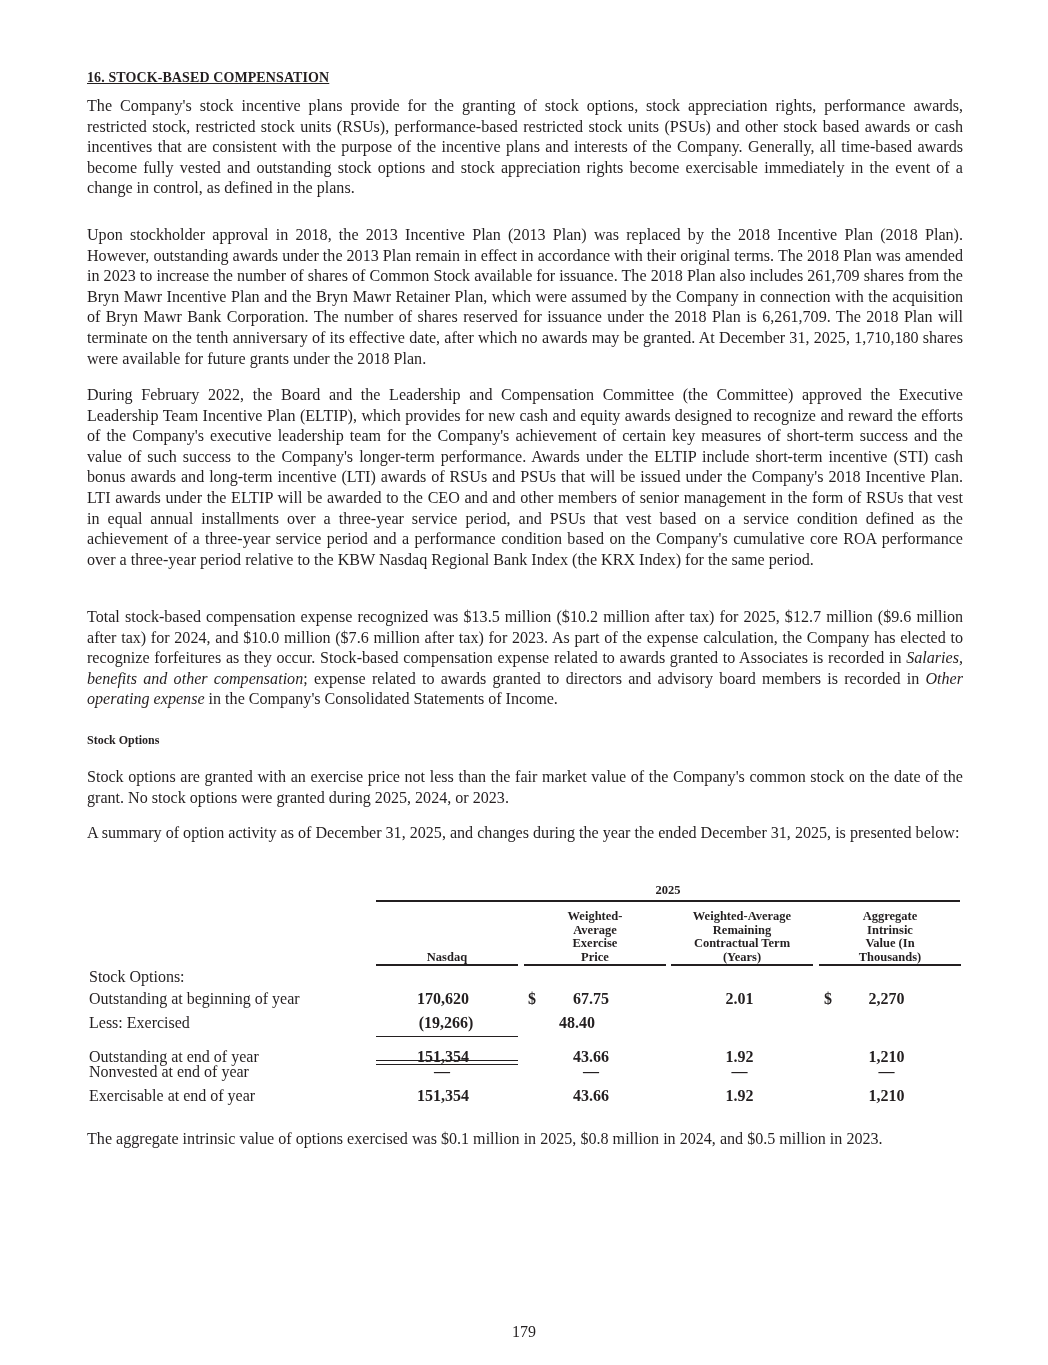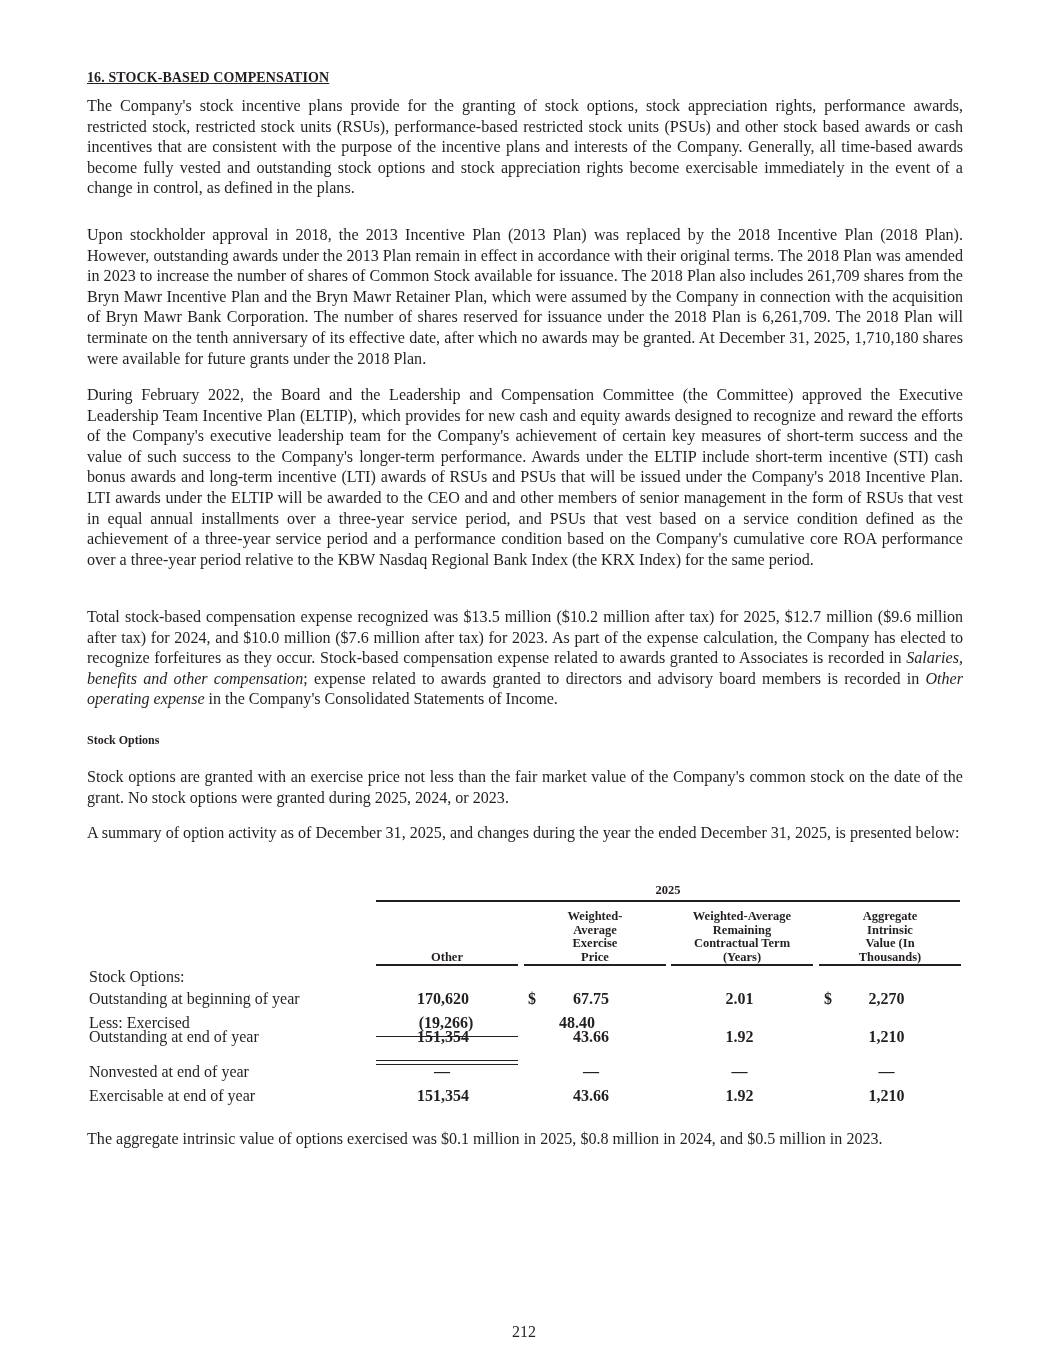--- a/index.html
+++ b/index.html
@@ -50,21 +50,21 @@
 
   <div class="subhead" style="top:733px">Stock Options</div>
 
   <p class="para" style="top:767px">Stock options are granted with an exercise price not less than the fair market value of the Company's common stock on the date of the grant. No stock options were granted during 2025, 2024, or 2023.</p>
   <p class="para" style="top:823px">A summary of option activity as of December 31, 2025, and changes during the year the ended December 31, 2025, is presented below:</p>
 
   <div class="tbl">
     <div class="yr">2025</div>
     <div class="yr-line"></div>
 
-    <div class="hcol" style="left:289px;width:142px">Other</div>
+    <div class="hcol" style="left:289px;width:142px">Nasdaq</div>
     <div class="hcol" style="left:437px;width:142px">
         <span>Weighted-<br>Average<br>Exercise<br>Price</span>
       </div>
     <div class="hcol" style="left:584px;width:142px">
         <span>Weighted-Average<br>Remaining<br>Contractual Term<br>(Years)</span>
       </div>
     <div class="hcol" style="left:732px;width:142px">
         <span>Aggregate<br>Intrinsic<br>Value (In<br>Thousands)</span>
       </div>
     <div class="hcol-line" style="left:289px;width:142px"></div>
@@ -88,21 +88,21 @@
 
     <div class="row" style="top:134px">
       <span class="lbl">Less: Exercised</span>
       <span class="cell" style="left:289px;width:140px">(19,266)</span>
       <span class="cell" style="left:423px;width:134px">48.40</span>
       <span class="cell" style="left:584px;width:137px"></span>
       <span class="cell" style="left:732px;width:135px"></span>
     </div>
     <div class="uline" style="left:289px;width:142px;top:156px"></div>
 
-    <div class="row" style="top:148px">
+    <div class="row" style="top:168px">
       <span class="lbl">Outstanding at end of year</span>
       <span class="cell" style="left:289px;width:134px">151,354</span>
       <span class="cell" style="left:437px;width:134px">43.66</span>
       <span class="cell" style="left:584px;width:137px">1.92</span>
       <span class="cell" style="left:732px;width:135px">1,210</span>
     </div>
     <div class="dline" style="left:289px;width:142px;top:180px"></div>
     <div class="dline" style="left:289px;width:142px;top:184px"></div>
 
     <div class="row" style="top:183px">
@@ -118,13 +118,13 @@
       <span class="cell" style="left:289px;width:134px">151,354</span>
       <span class="cell" style="left:437px;width:134px">43.66</span>
       <span class="cell" style="left:584px;width:137px">1.92</span>
       <span class="cell" style="left:732px;width:135px">1,210</span>
     </div>
   </div>
 
   <p class="para" style="top:1129px">The aggregate intrinsic value of options exercised was $0.1 million in 2025, $0.8 million in 2024, and $0.5 million in 2023.</p>
 </div>
 
-<div class="pagenum">212</div>
+<div class="pagenum">179</div>
 
 </body></html>

